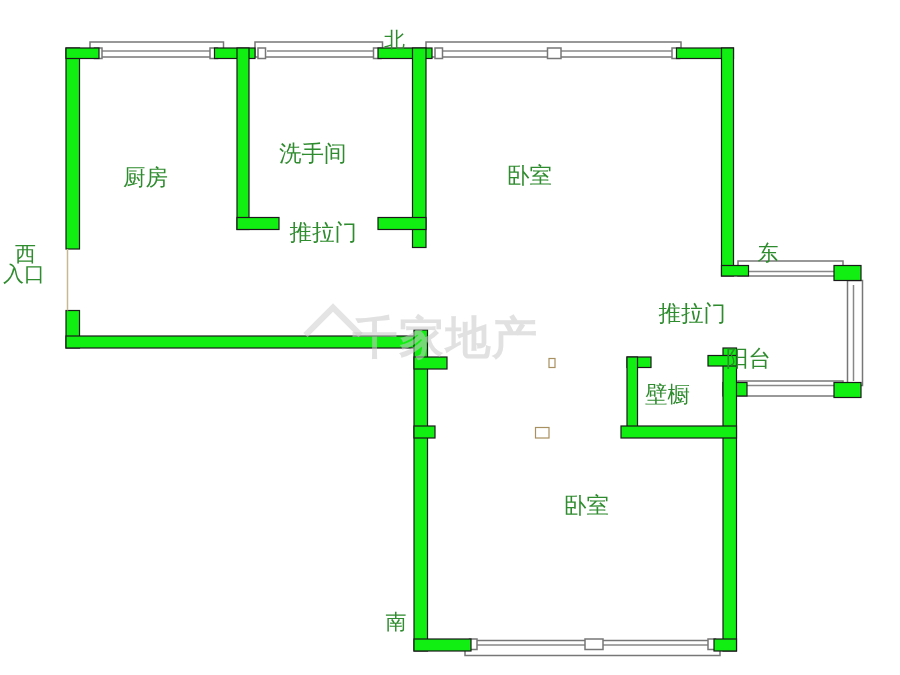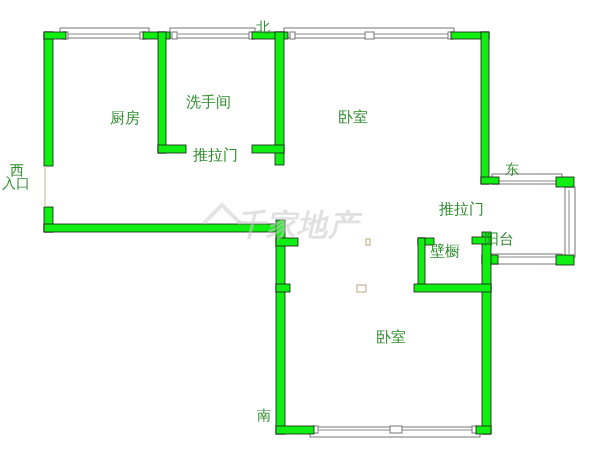--- a/index.html
+++ b/index.html
@@ -3,21 +3,21 @@
 <meta charset="utf-8">
 <style>
   html, body { margin:0; padding:0; background:#ffffff; }
   body { width:600px; height:450px; position:relative; overflow:hidden; font-family:"DejaVu Sans", sans-serif; }
   #plan { position:absolute; left:0; top:0; width:600px; height:450px; }
   .wall { fill:#11ee11; stroke:#1a1a1a; stroke-width:0.8; }
   .win-frame { fill:#ffffff; stroke:#777777; stroke-width:1; }
   .win-line { stroke:#888888; stroke-width:1; fill:none; }
   .label { position:absolute; color:#2e8b2e; font-size:15px; white-space:nowrap; line-height:1; }
   .label.dir { font-size:14px; }
-  .wm { position:absolute; color:rgba(200,200,200,0.55); font-size:30px; font-weight:bold; white-space:nowrap; left:235px; top:205px; letter-spacing:1px;font-style:italic; }
+  .wm { position:absolute; color:rgba(200,200,200,0.55); font-size:30px; font-weight:bold; white-space:nowrap; left:235px; top:205px; letter-spacing:1px; }
   .wm-logo { position:absolute; left:208px; top:208px; width:24px; height:24px; border:4px solid rgba(205,205,205,0.55); transform:rotate(45deg); border-right:none; border-bottom:none; }
 </style>
 </head>
 <body>
 
 <svg id="plan" viewBox="0 0 600 450" xmlns="http://www.w3.org/2000/svg">
 
   <g>
     <rect class="win-frame" x="60" y="28" width="89" height="10"></rect>
     <line class="win-line" x1="68" y1="34" x2="142" y2="34"></line>
@@ -99,26 +99,26 @@
 
   <rect x="366" y="239" width="4" height="6" fill="#ffffff" stroke="#a89060" stroke-width="0.8"></rect>
   <rect x="357" y="285" width="9" height="7" fill="#ffffff" stroke="#a89060" stroke-width="0.8"></rect>
 
   <line x1="45" y1="166" x2="45" y2="207" stroke="#c8b890" stroke-width="1"></line>
 </svg>
 
 <div class="wm-logo"></div>
 <div class="wm">千家地产</div>
 
-<div class="label" style="left:82px;top:111px;margin-left:28px;">厨房</div>
+<div class="label" style="left:82px;top:111px;">厨房</div>
 <div class="label" style="left:186px;top:95px;text-align:right;">洗手间</div>
 <div class="label" style="left:193px;top:148px;">推拉门</div>
 <div class="label" style="left:338px;top:110px;">卧室</div>
 <div class="label" style="left:439px;top:202px;">推拉门</div>
 <div class="label" style="left:484px;top:232px;">阳台</div>
-<div class="label" style="left:430px;top:244px;">壁橱</div>
+<div class="label" style="left:430px;top:256px;">壁橱</div>
 <div class="label" style="left:376px;top:330px;">卧室</div>
 
 <div class="label dir" style="left:256px;top:20px;">北</div>
 <div class="label dir" style="left:257px;top:408px;">南</div>
 <div class="label dir" style="left:505px;top:162px;">东</div>
 <div class="label dir" style="left:10px;top:163px;">西</div>
 <div class="label dir" style="left:2px;top:176px;">入口</div>
 
 </body></html>

